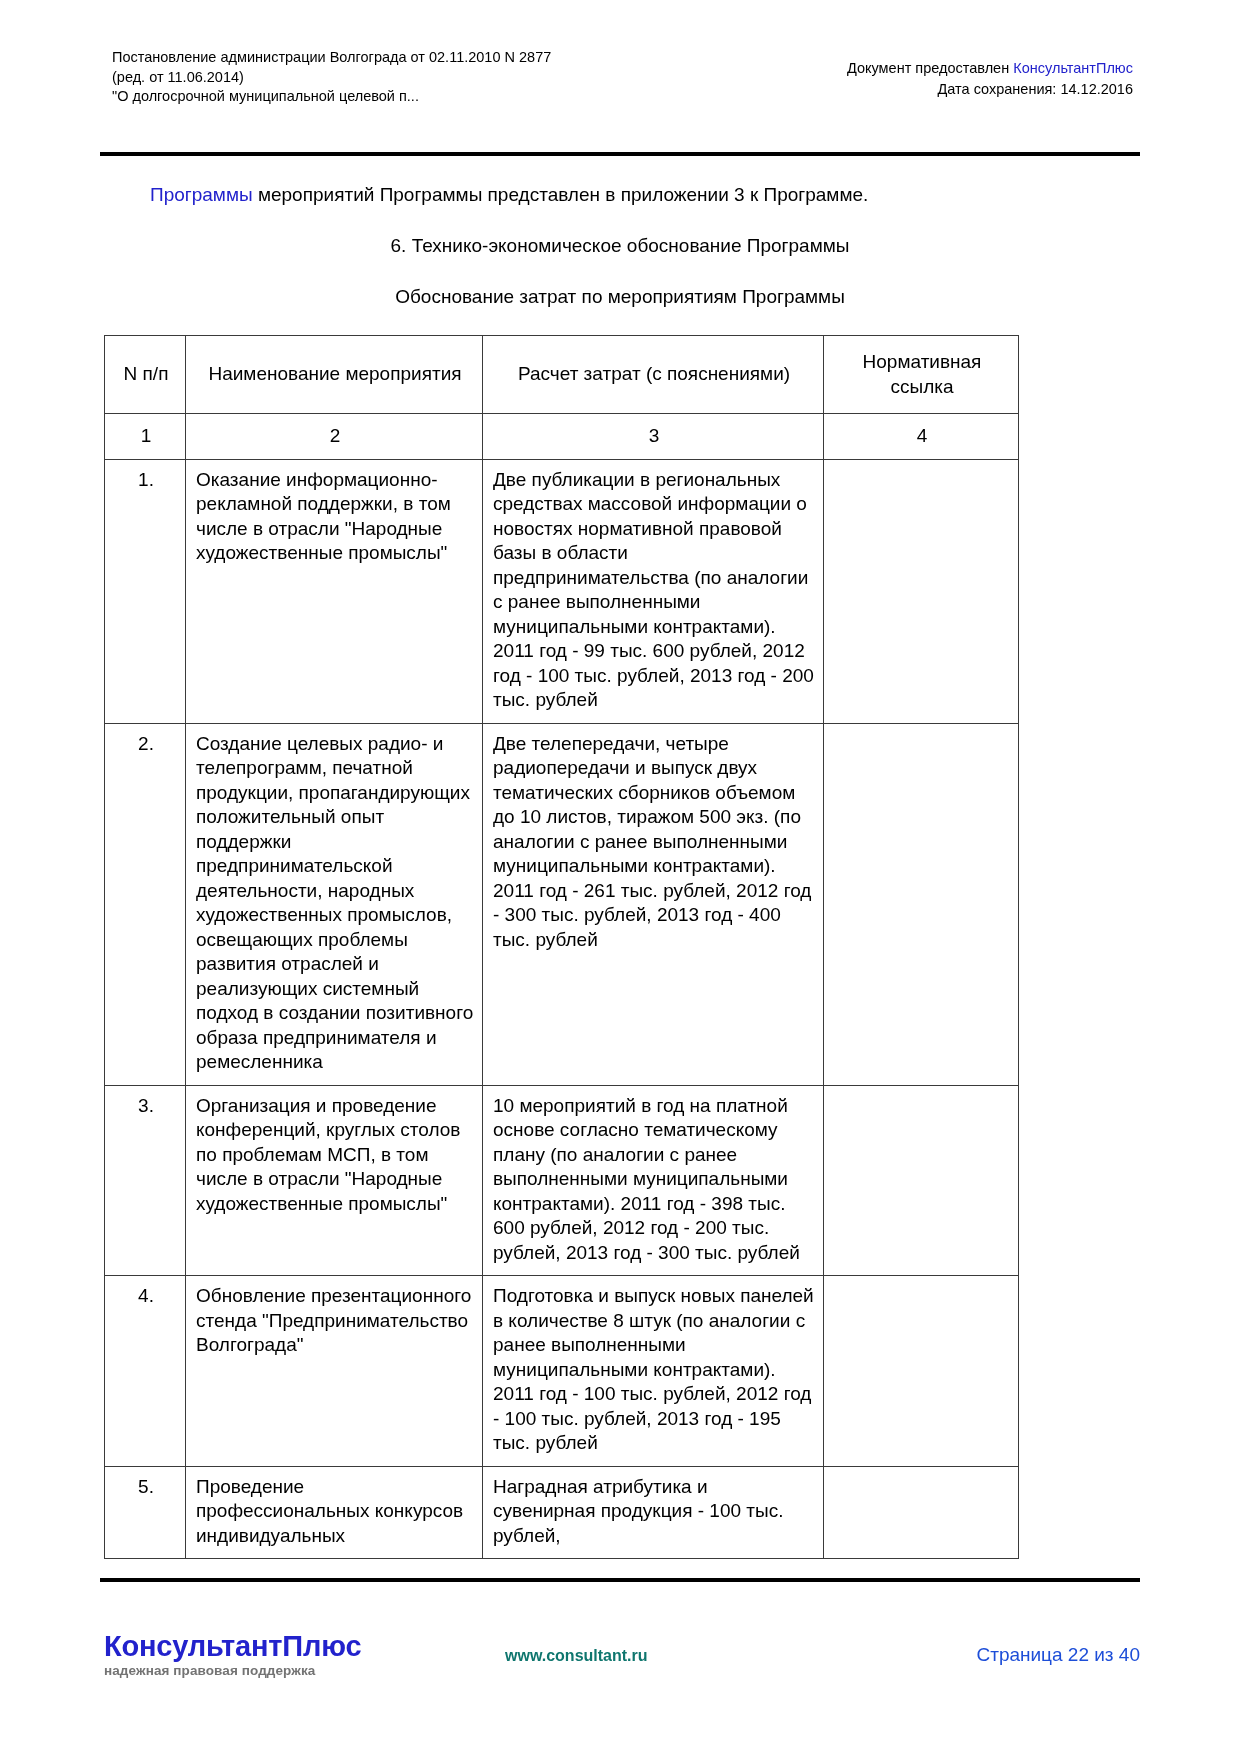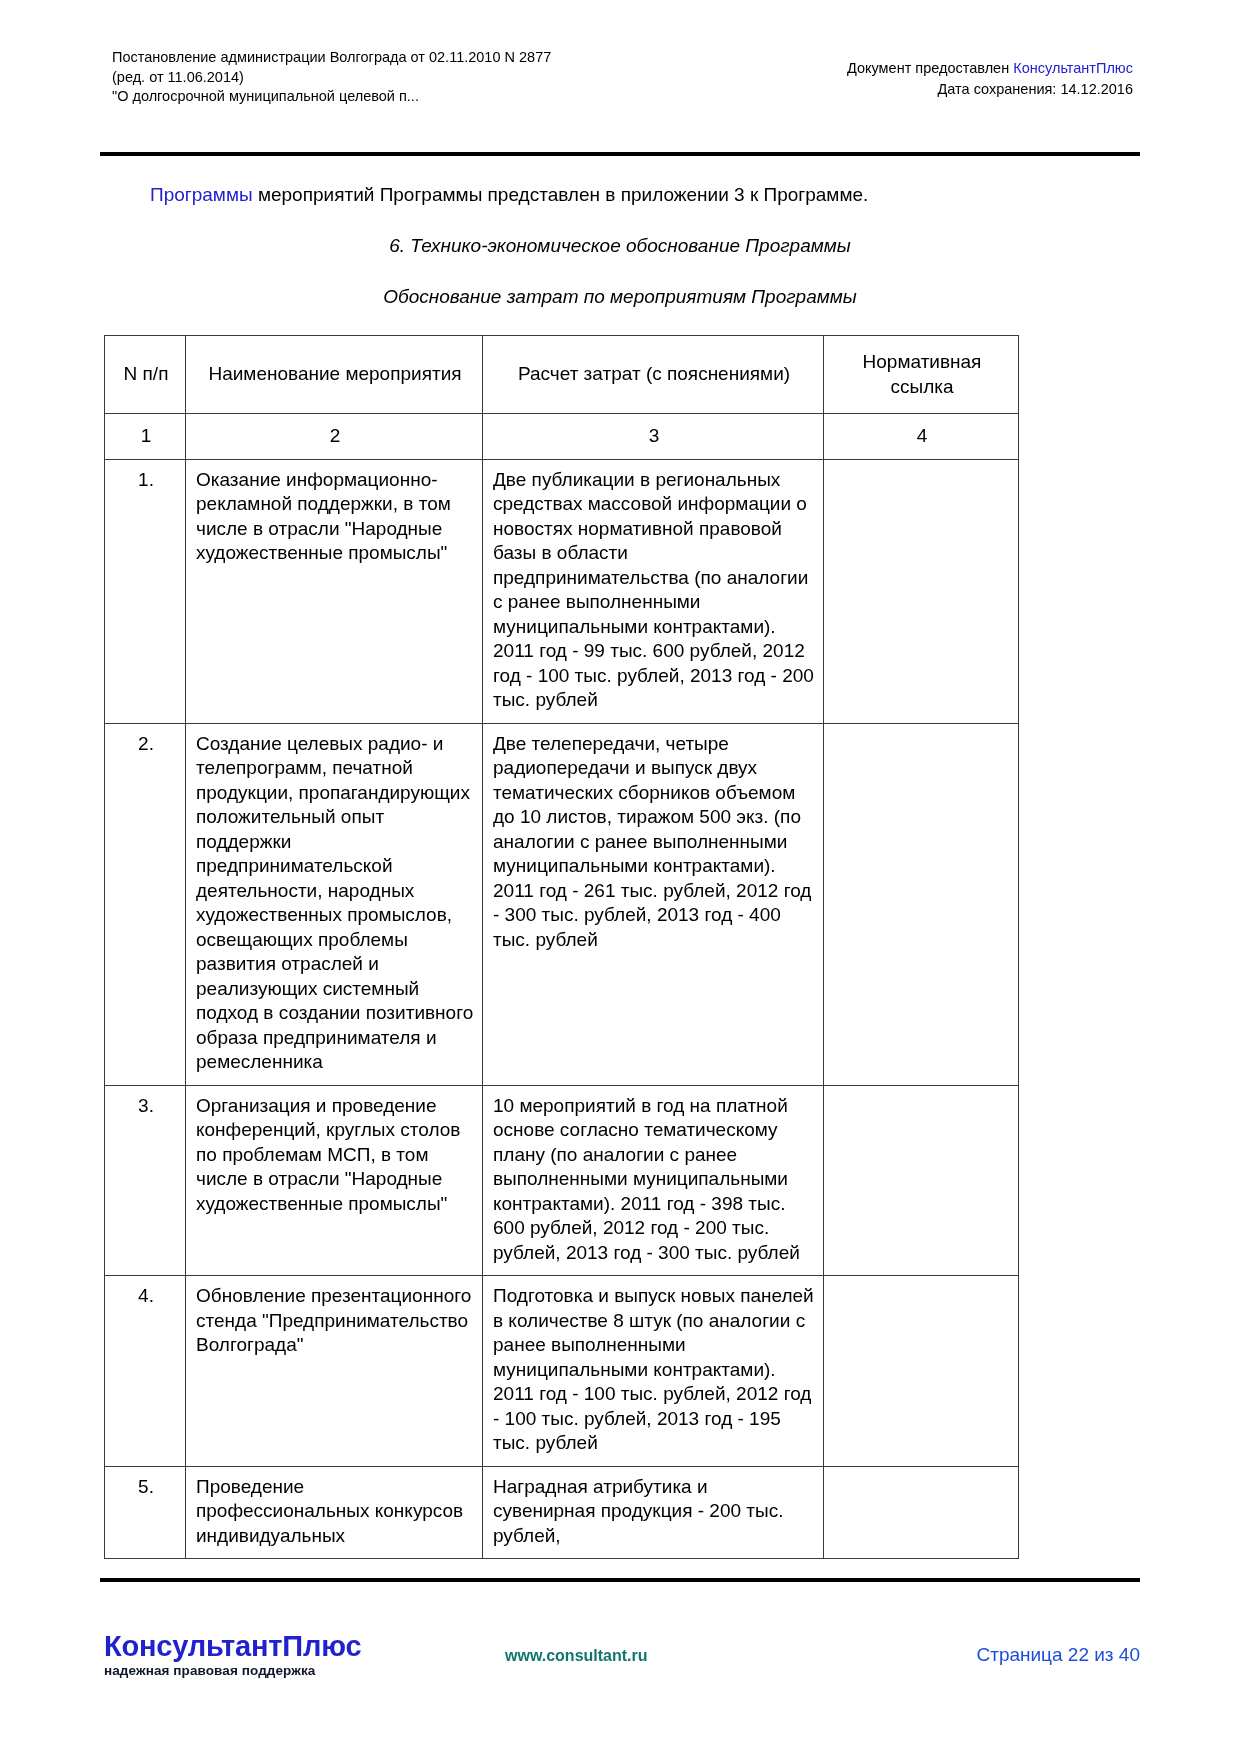--- a/index.html
+++ b/index.html
@@ -83,21 +83,20 @@
     margin: 0 0 0 0;
     color: #000;
   }
   .p-intro {
     padding-left: 50px;
     padding-top: 10px;
   }
   .p-center {
     text-align: center;
     padding-top: 26px;
-    font-style: italic;
   }
   .p-center-tight {
     text-align: center;
     padding-top: 26px;
   }
   a.link, .link {
     color: #2222cc;
     text-decoration: none;
   }
 
@@ -157,21 +156,21 @@
   .footer-logo .logo-main {
     font-size: 29px;
     font-weight: bold;
     color: #2222cc;
     letter-spacing: -0.2px;
     line-height: 32px;
   }
   .footer-logo .logo-sub {
     font-size: 13.5px;
     font-weight: bold;
-    color: #0f172a;
+    color: #737373;
     line-height: 18px;
     letter-spacing: 0.1px;
   }
   .footer-url {
     position: absolute;
     left: 505px;
     top: 17px;
     font-size: 16px;
     font-weight: bold;
     color: #0f766e;
@@ -302,21 +301,21 @@
 2011 год - 100 тыс. рублей,
 2012 год - 100 тыс. рублей,
 2013 год - 195 тыс. рублей</td>
               <td class="col-ref"></td>
             </tr>
             <tr>
               <td class="col-n num-cell">5.</td>
               <td class="col-nm">Проведение профессиональных
 конкурсов индивидуальных</td>
               <td class="col-rs">Наградная атрибутика и сувенирная
-продукция - 200 тыс. рублей,</td>
+продукция - 100 тыс. рублей,</td>
               <td class="col-ref"></td>
             </tr>
           </tbody>
       </table>
     </div>
 
   </div>
 
   <div class="rule-bottom"></div>
 

